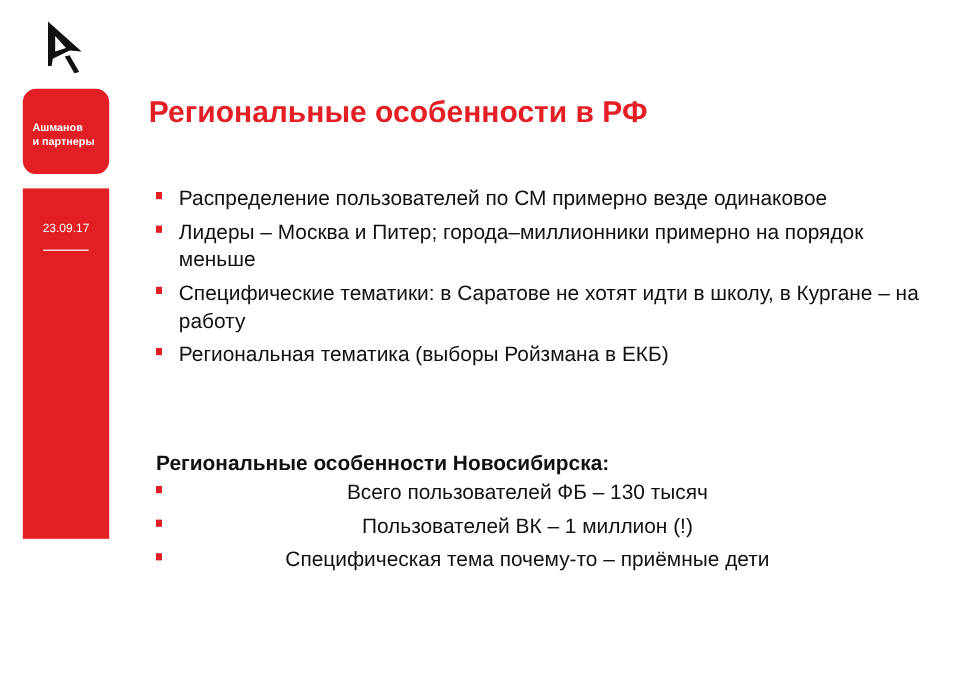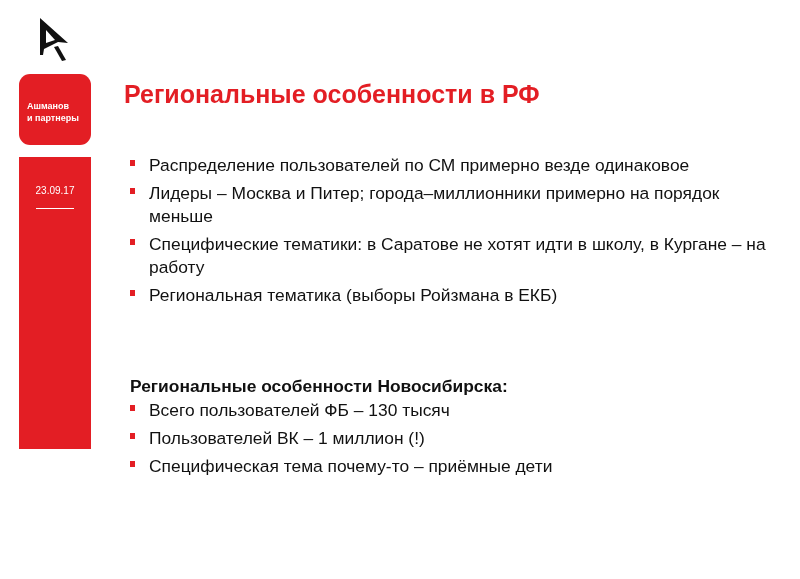--- a/index.html
+++ b/index.html
@@ -25,21 +25,21 @@
       position: absolute; left: 124px; top: 80px; font-size: 25px; font-weight: bold; color: #e31e24; white-space: nowrap;
     }
     ul.bullets { position: absolute; left: 130px; margin: 0; padding: 0; list-style: none; }
     ul.bullets li {
       position: relative; padding-left: 19px; font-size: 17.4px; line-height: 23px; color: #111111; margin-bottom: 5px;
     }
     ul.bullets li .mark {
       position: absolute; left: 0; top: 6px; width: 5px; height: 6px; background: #e31e24;
     }
     .list1 { top: 154px; width: 650px; }
-    .list2 { top: 399px; width: 600px; }
+    .list2 { top: 399px; width: 600px; text-align: center; }
     .subheading {
       position: absolute; left: 130px; top: 349px; font-size: 17.4px; font-weight: bold; color: #111111; white-space: nowrap; margin-top: 27px;
     }
   </style>
 </head>
 <body>
 
 <svg class="logo" viewBox="0 0 34 46">
   <polygon points="3,2 31,27 21,26 7,33 6,39 3,39" fill="#111111"></polygon>
   <polygon points="9,14 9,27 18,24" fill="#ffffff"></polygon>

